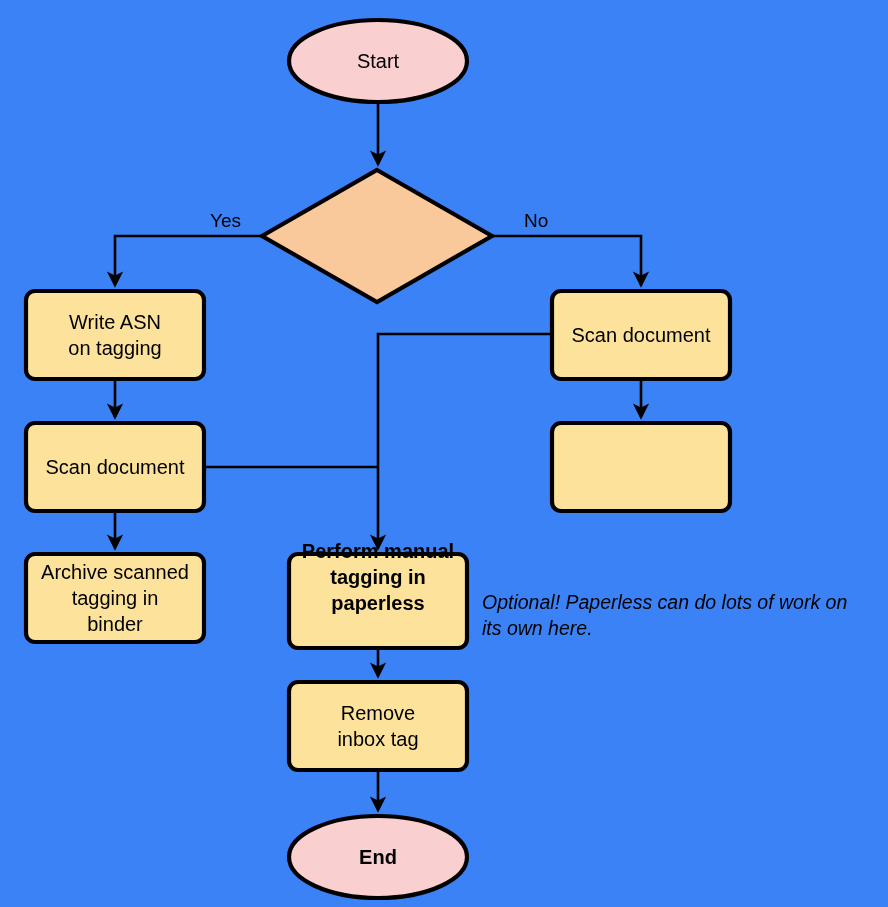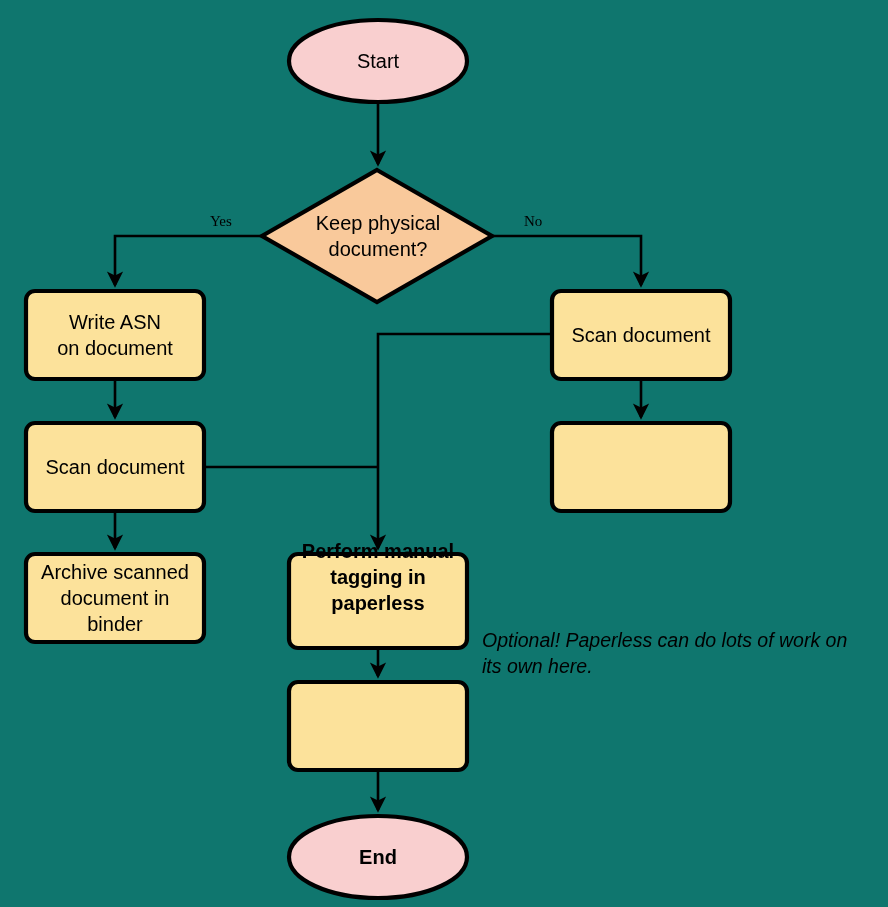--- a/index.html
+++ b/index.html
@@ -11,21 +11,21 @@
   body {
     width: 888px;
     height: 907px;
     font-family: "Liberation Sans", sans-serif;
     overflow: hidden;
   }
   #flow-root {
     position: relative;
     width: 888px;
     height: 907px;
-    background: #0f766e;
+    background: #3b82f6;
   }
   #flow-svg {
     position: absolute;
     left: 0;
     top: 0;
     width: 888px;
     height: 907px;
   }
   .node-label {
     position: absolute;
@@ -36,22 +36,22 @@
     color: #000000;
     font-family: "Liberation Sans", sans-serif;
     font-size: 20px;
     line-height: 26px;
     white-space: pre-line;
     pointer-events: none;
   }
   .edge-label {
     position: absolute;
     color: #000000;
-    font-family: Liberation Serif, serif;
-    font-size: 15px;
+    font-family: Liberation Sans, sans-serif;
+    font-size: 19px;
     line-height: 22px;
     white-space: nowrap;
   }
   .annotation {
     position: absolute;
     color: #000000;
     font-family: "Liberation Sans", sans-serif;
     font-style: italic;
     font-size: 19.5px;
     line-height: 26px;
@@ -112,42 +112,42 @@
       <rect x="289" y="554" width="178" height="94" rx="9" ry="9" fill="#FCE29B" stroke="#000000" stroke-width="4.2"></rect>
 
       <rect x="289" y="682" width="178" height="88" rx="9" ry="9" fill="#FCE29B" stroke="#000000" stroke-width="4.2"></rect>
 
       <ellipse cx="378" cy="857" rx="89" ry="41" fill="#F9CFCF" stroke="#000000" stroke-width="4.2"></ellipse>
     </g>
   </svg>
 
   <div class="node-label" style="left:289px; top:20px; width:178px; height:82px;">Start</div>
 
-  <div class="node-label" style="left:263px; top:180px; width:230px; height:112px;">Keep physical
-document?</div>
 
   <div class="node-label" style="left:26px; top:291px; width:178px; height:88px;">Write ASN
-on document</div>
+on tagging</div>
 
   <div class="node-label" style="left:26px; top:423px; width:178px; height:88px;">Scan document</div>
 
   <div class="node-label" style="left:26px; top:554px; width:178px; height:88px;">Archive scanned
-document in
+tagging in
 binder</div>
 
   <div class="node-label" style="left:552px; top:291px; width:178px; height:88px;">Scan document</div>
 
 
   <div class="node-label" style="left:289px; top:530px; width:178px; height:94px;font-weight:bold;">Perform manual
 tagging in
 paperless</div>
 
+  <div class="node-label" style="left:289px; top:682px; width:178px; height:88px;">Remove
+inbox tag</div>
 
   <div class="node-label" style="left:289px; top:816px; width:178px; height:82px;font-weight:bold;">End</div>
 
   <div class="edge-label" style="left:210px; top:210px;">Yes</div>
 
   <div class="edge-label" style="left:509px; top:210px;margin-left:15px;">No</div>
 
-  <div class="annotation" style="left:482px; top:589px; width:400px;margin-top:38px;">Optional! Paperless can do lots of work on
+  <div class="annotation" style="left:482px; top:589px; width:400px;">Optional! Paperless can do lots of work on
 its own here.</div>
 
 </div>
 
 </body></html>

